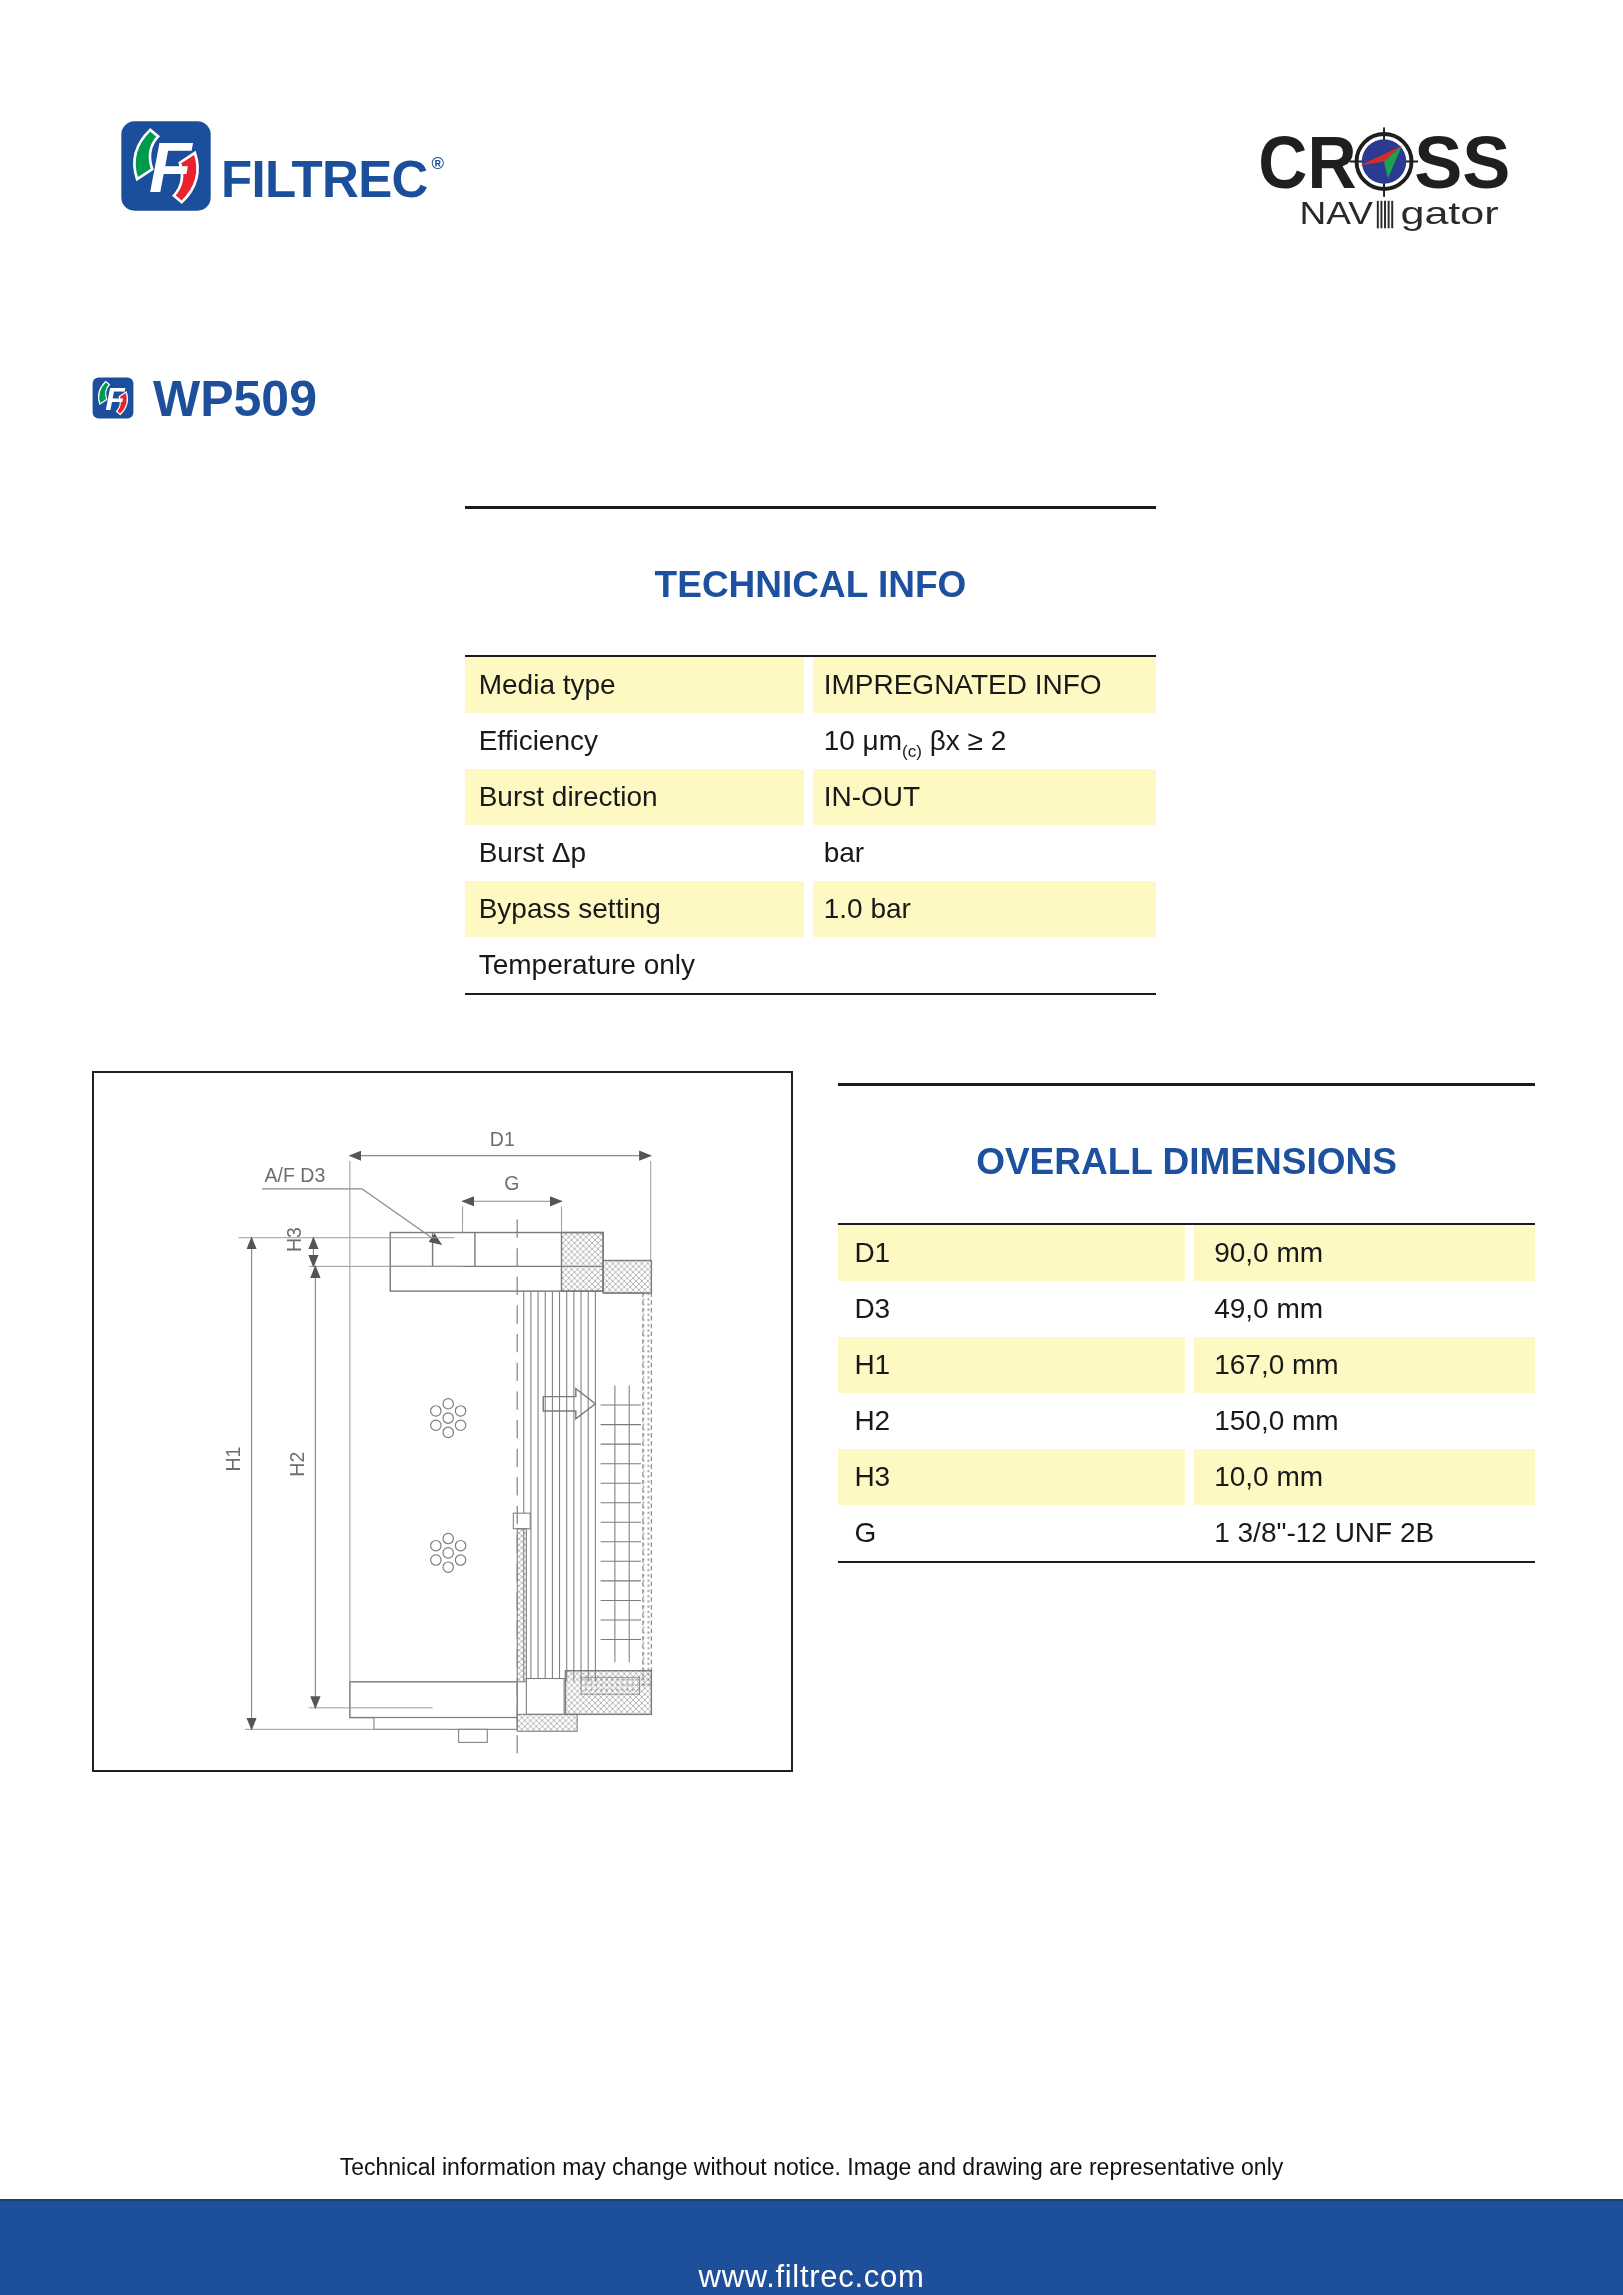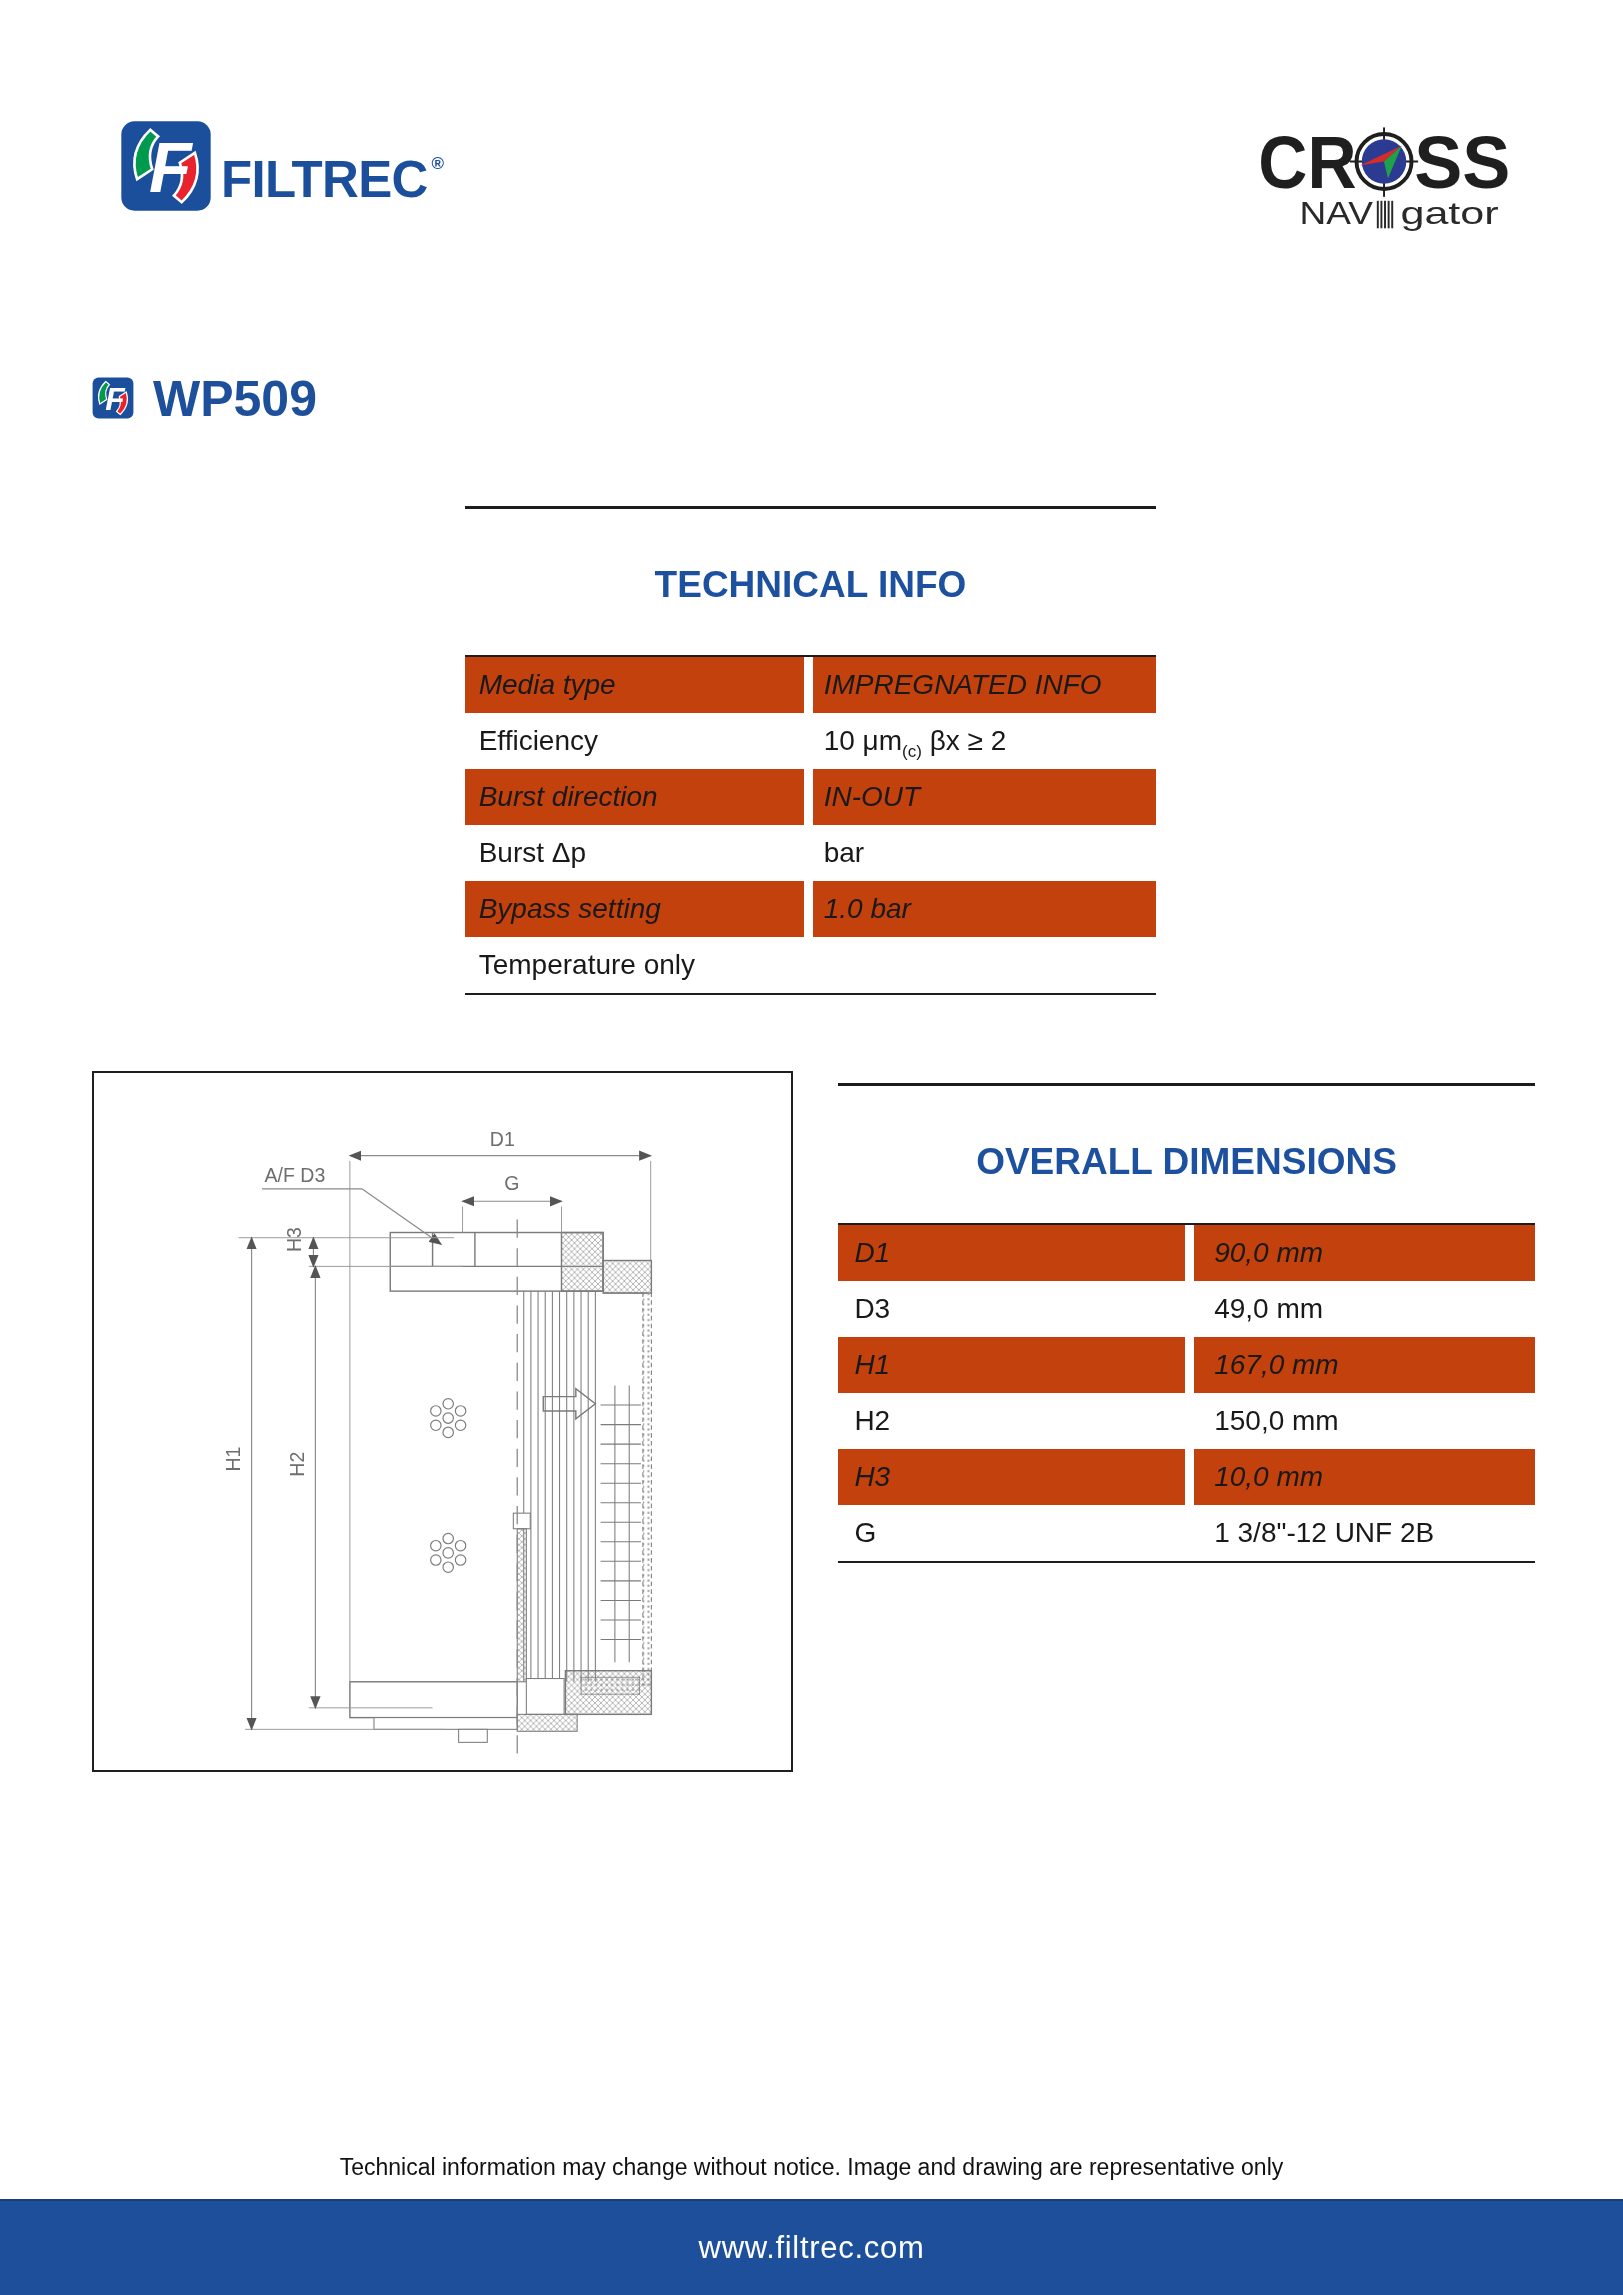--- a/index.html
+++ b/index.html
@@ -23,33 +23,33 @@
   
   .ttable{position:absolute;border-top:2.6px solid #1c1c1c;border-bottom:2.6px solid #1c1c1c;}
   .trow{display:flex;gap:9.2px;height:56px;}
   .trow .cl,.trow .cv{line-height:56px;font-size:28px;color:#191919;white-space:nowrap;overflow:hidden;}
   .trow .cl{box-sizing:border-box;}
   .trow .cv{flex:1;box-sizing:border-box;}
   .tech .cl{width:339px;padding-left:13.7px;}
   .tech .cv{padding-left:10.5px;}
   .dims .cl{width:347px;padding-left:16.4px;}
   .dims .cv{padding-left:20px;}
-  .shaded{background:#c2410c;font-style:italic;}
+  .shaded{background:#fef9c3;}
   .sub{font-size:17px;vertical-align:-6.5px;}
 
   
   .draw-box{position:absolute;left:92px;top:1071px;width:701px;height:701px;
     border:2px solid #1f1f1f;box-sizing:border-box;background:#fff;}
 
   
   .disclaimer{position:absolute;left:0;top:2154px;width:1623px;text-align:center;
     font-size:23px;color:#111;}
   .footer-bar{position:absolute;left:0;top:2199px;width:1623px;height:96px;
     background:#1d4f9b;border-top:2.6px solid #1a3f77;box-sizing:border-box;
-    display:flex;align-items:center;justify-content:center;}
+    display:flex;align-items:flex-end;justify-content:center;}
   .footer-bar .site{color:#ffffff;font-size:31px;letter-spacing:0.7px;}
 </style>
 </head>
 <body>
 
 <div class="page">
 
   <svg width="0" height="0" style="position:absolute" aria-hidden="true">
     <defs>
       <symbol id="fmark" viewBox="0 0 140 140">

